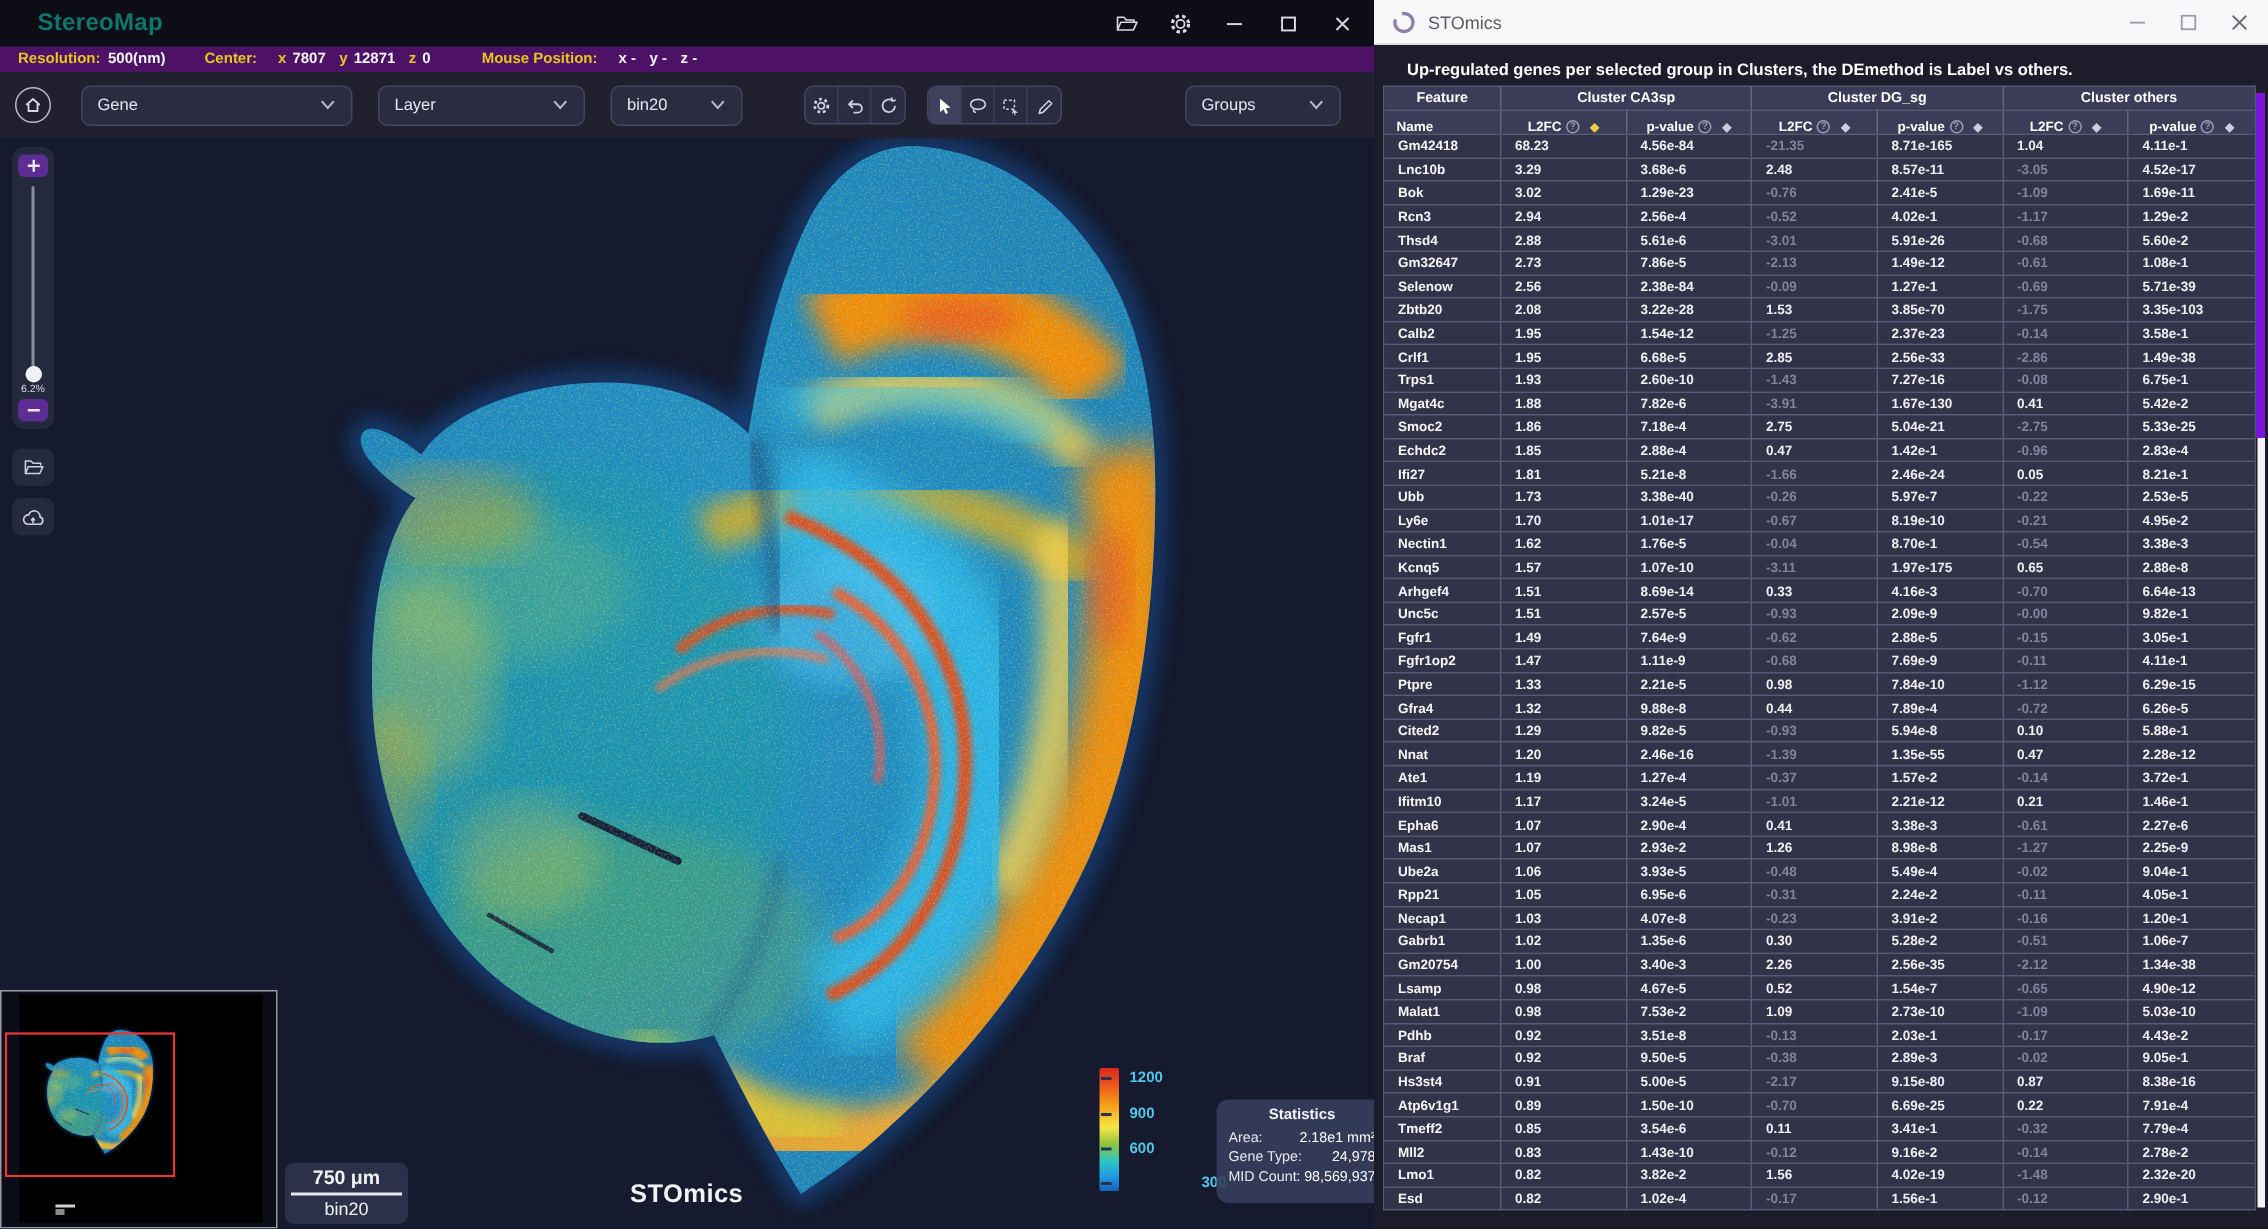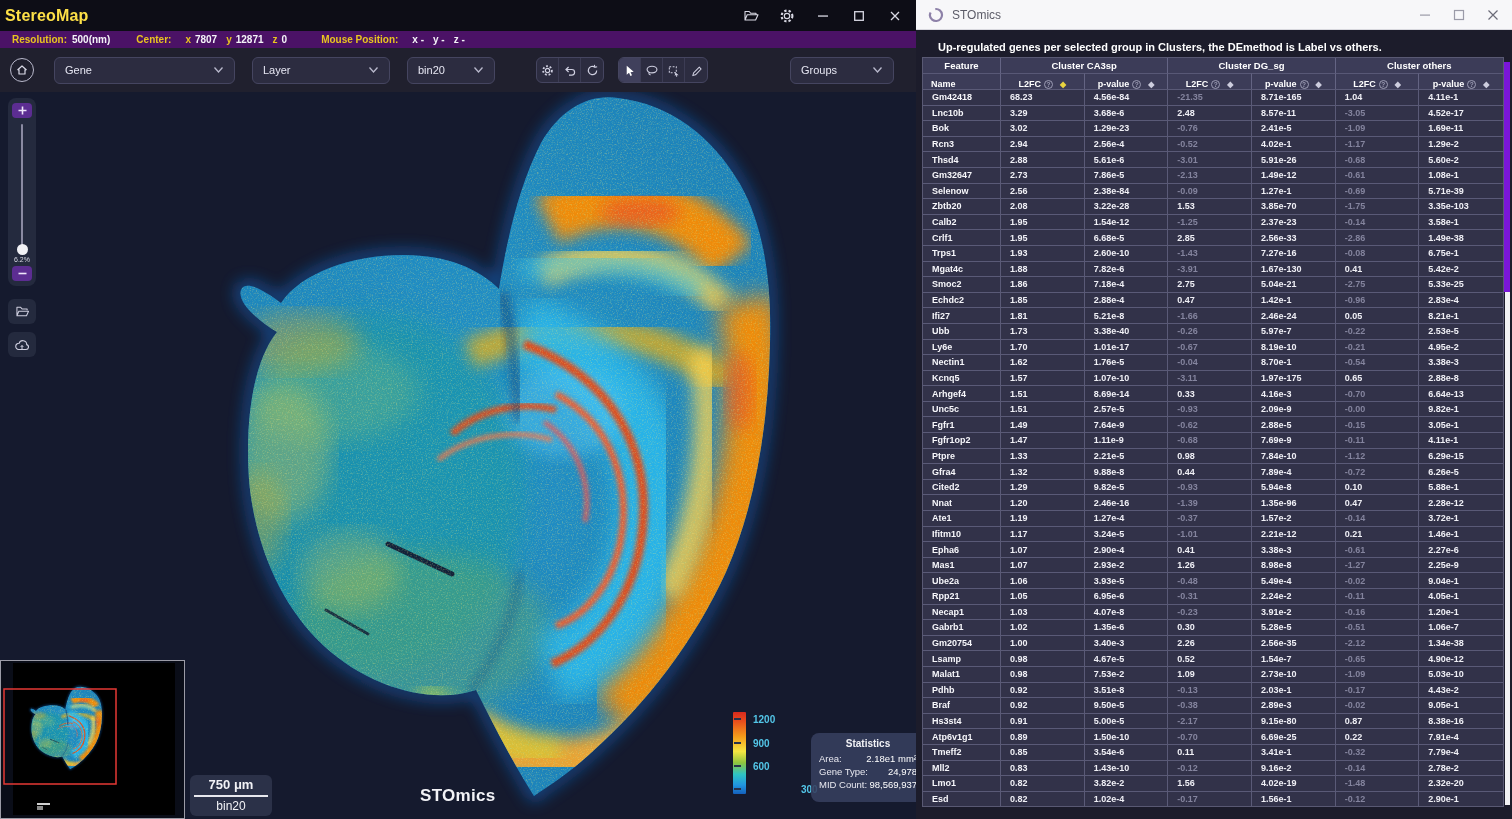--- a/index.html
+++ b/index.html
@@ -3,21 +3,21 @@
 <meta charset="utf-8">
 <style>
   * { margin:0; padding:0; box-sizing:border-box; }
   html,body { width:1512px; height:819px; overflow:hidden; background:#101018;
     font-family:"Liberation Sans", sans-serif; }
 
   
   #lwin { position:absolute; left:0; top:0; width:916px; height:819px; background:#171b30; }
   #ltitle { position:absolute; left:0; top:0; width:916px; height:31px; background:#0d0d16;
     display:flex; align-items:center; }
-  #ltitle .app-title { color:#fde047; font-size:16px; font-weight:700; padding-left:5px; letter-spacing:.2px; }
+  #ltitle .app-title { color:#0f766e; font-size:16px; font-weight:700; padding-left:25px; letter-spacing:.2px; }
   #ltitle .spacer { flex:1; }
   .tb-ico { width:30px; height:22px; display:flex; align-items:center; justify-content:center;
     color:#d9d9e4; margin-right:6px; cursor:default; }
   .tb-ico svg { display:block; }
 
   
   #statusbar { position:absolute; left:0; top:31px; width:916px; height:17px; background:#4b1266;
     display:flex; align-items:center; font-size:10px; font-weight:700; color:#fff; }
   #statusbar .lab { color:#e9c520; margin-left:12px; margin-right:5px; }
   #statusbar .axis { color:#e9c520; margin-left:9px; margin-right:4px; }
@@ -715,21 +715,21 @@
           <div class="dcell dim">-0.93</div>
           <div class="dcell">5.94e-8</div>
           <div class="dcell">0.10</div>
           <div class="dcell">5.88e-1</div>
         </div>
         <div class="drow">
           <div class="dcell gname">Nnat</div>
           <div class="dcell">1.20</div>
           <div class="dcell">2.46e-16</div>
           <div class="dcell dim">-1.39</div>
-          <div class="dcell">1.35e-96</div>
+          <div class="dcell">1.35e-55</div>
           <div class="dcell">0.47</div>
           <div class="dcell">2.28e-12</div>
         </div>
         <div class="drow">
           <div class="dcell gname">Ate1</div>
           <div class="dcell">1.19</div>
           <div class="dcell">1.27e-4</div>
           <div class="dcell dim">-0.37</div>
           <div class="dcell">1.57e-2</div>
           <div class="dcell dim">-0.14</div>
@@ -787,21 +787,21 @@
           <div class="dcell dim">-0.23</div>
           <div class="dcell">3.91e-2</div>
           <div class="dcell dim">-0.16</div>
           <div class="dcell">1.20e-1</div>
         </div>
         <div class="drow">
           <div class="dcell gname">Gabrb1</div>
           <div class="dcell">1.02</div>
           <div class="dcell">1.35e-6</div>
           <div class="dcell">0.30</div>
-          <div class="dcell">5.28e-5</div>
+          <div class="dcell">5.28e-2</div>
           <div class="dcell dim">-0.51</div>
           <div class="dcell">1.06e-7</div>
         </div>
         <div class="drow">
           <div class="dcell gname">Gm20754</div>
           <div class="dcell">1.00</div>
           <div class="dcell">3.40e-3</div>
           <div class="dcell">2.26</div>
           <div class="dcell">2.56e-35</div>
           <div class="dcell dim">-2.12</div>

